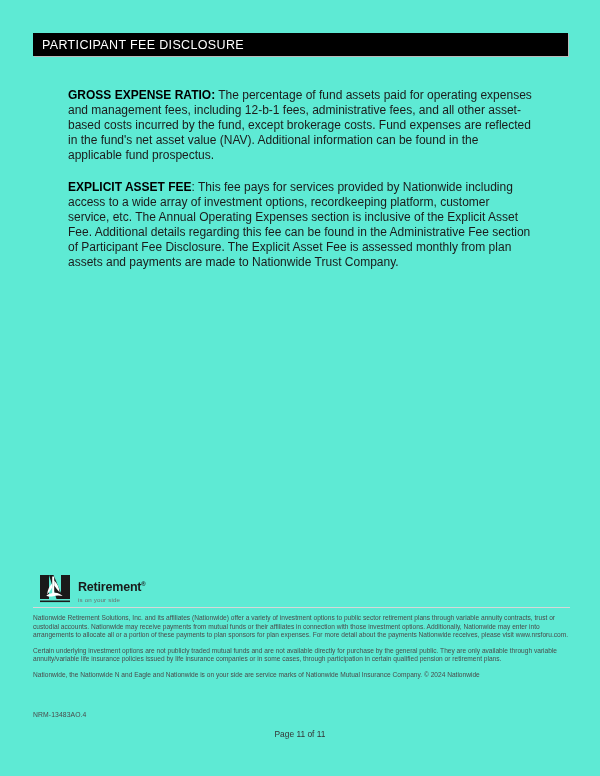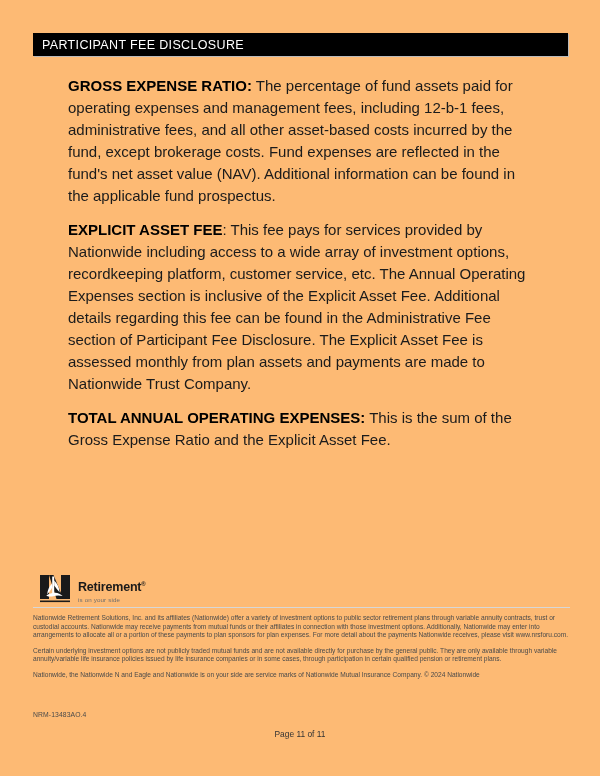--- a/index.html
+++ b/index.html
@@ -12,21 +12,21 @@
     background: #ffffff;
     font-family: "Liberation Sans", sans-serif;
     color: #000000;
     -webkit-font-smoothing: antialiased;
   }
   .page {
     position: relative;
     width: 600px;
     height: 776px;
     overflow: hidden;
-    background: #fdba74;
+    background: #5eead4;
   }
 
   
   .header-bar {
     position: absolute;
     left: 33px;
     top: 33px;
     width: 535px;
     height: 23px;
     background: #000000;
@@ -44,24 +44,24 @@
   }
 
   
   .content {
     position: absolute;
     left: 68px;
     top: 71px;
     width: 464px;
   }
   .para {
-    font-size: 15px;
-    line-height: 22px;
+    font-size: 12px;
+    line-height: 15px;
     color: #1b1b1b;
-    margin: 4px 0 12px 0;
+    margin: 17px 0 12px 0;
     text-align: left;
   }
   .para:last-child { margin-bottom: 0; }
   .lead {
     font-weight: bold;
     color: #000000;
   }
 
   
   .logo-block {
@@ -154,23 +154,20 @@
   <div class="header-bar">
     <div class="header-title">PARTICIPANT FEE DISCLOSURE</div>
   </div>
 
   <div class="content">
     <p class="para">
       <span class="lead">GROSS EXPENSE RATIO:</span><span> The percentage of fund assets paid for operating expenses and management fees, including 12-b-1 fees, administrative fees, and all other asset-based costs incurred by the fund, except brokerage costs. Fund expenses are reflected in the fund's net asset value (NAV). Additional information can be found in the applicable fund prospectus.</span>
     </p>
     <p class="para">
       <span class="lead">EXPLICIT ASSET FEE</span><span>: This fee pays for services provided by Nationwide including access to a wide array of investment options, recordkeeping platform, customer service, etc. The Annual Operating Expenses section is inclusive of the Explicit Asset Fee. Additional details regarding this fee can be found in the Administrative Fee section of Participant Fee Disclosure. The Explicit Asset Fee is assessed monthly from plan assets and payments are made to Nationwide Trust Company.</span>
-    </p>
-    <p class="para">
-      <span class="lead">TOTAL ANNUAL OPERATING EXPENSES:</span><span> This is the sum of the Gross Expense Ratio and the Explicit Asset Fee.</span>
     </p>
   </div>
 
   <div class="logo-block">
     <div class="logo-mark">
       <svg width="33" height="31" viewBox="0 0 33 31" xmlns="http://www.w3.org/2000/svg">
         <rect x="1" y="1" width="9" height="24" fill="#1a1a1a"></rect>
         <rect x="22" y="1" width="9" height="24" fill="#1a1a1a"></rect>
         <path d="M10 1 L14.5 1 L22 19 L22 25 L17.5 25 Z" fill="#1a1a1a"></path>
         <path d="M13.2 2.5 L15.2 2.5 L15.2 22 L13.2 22 Z" fill="#ffffff"></path>

